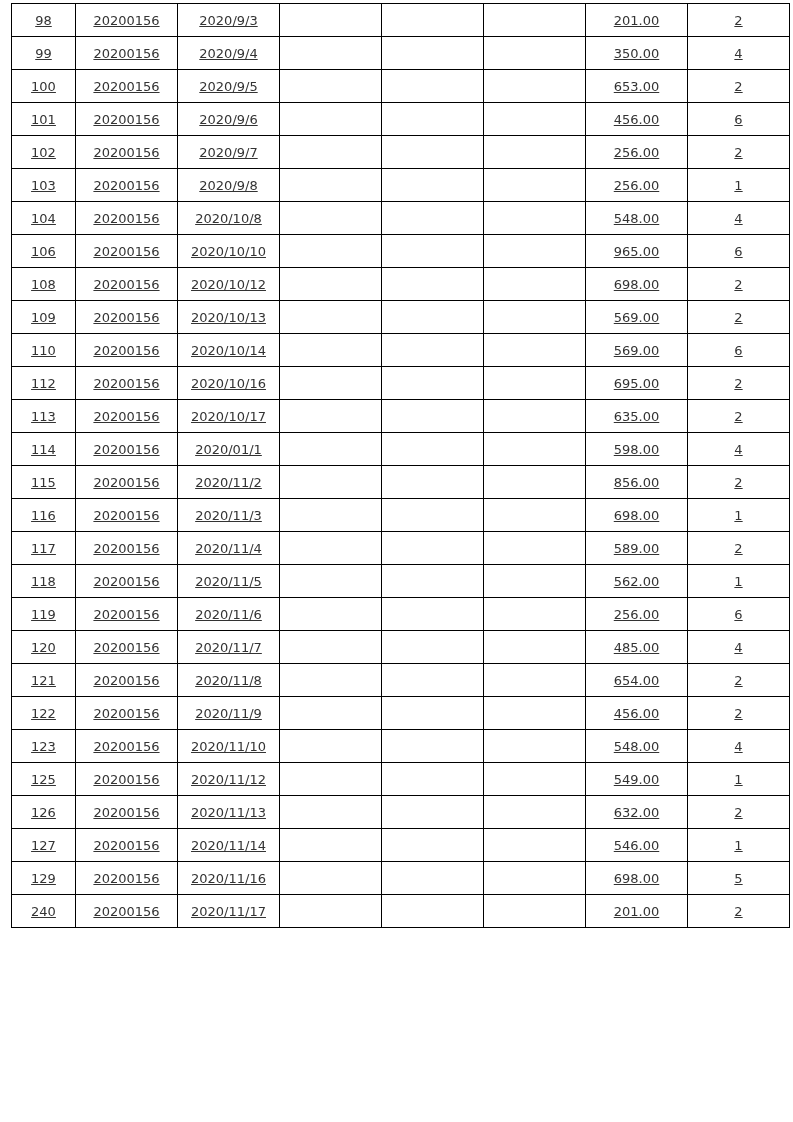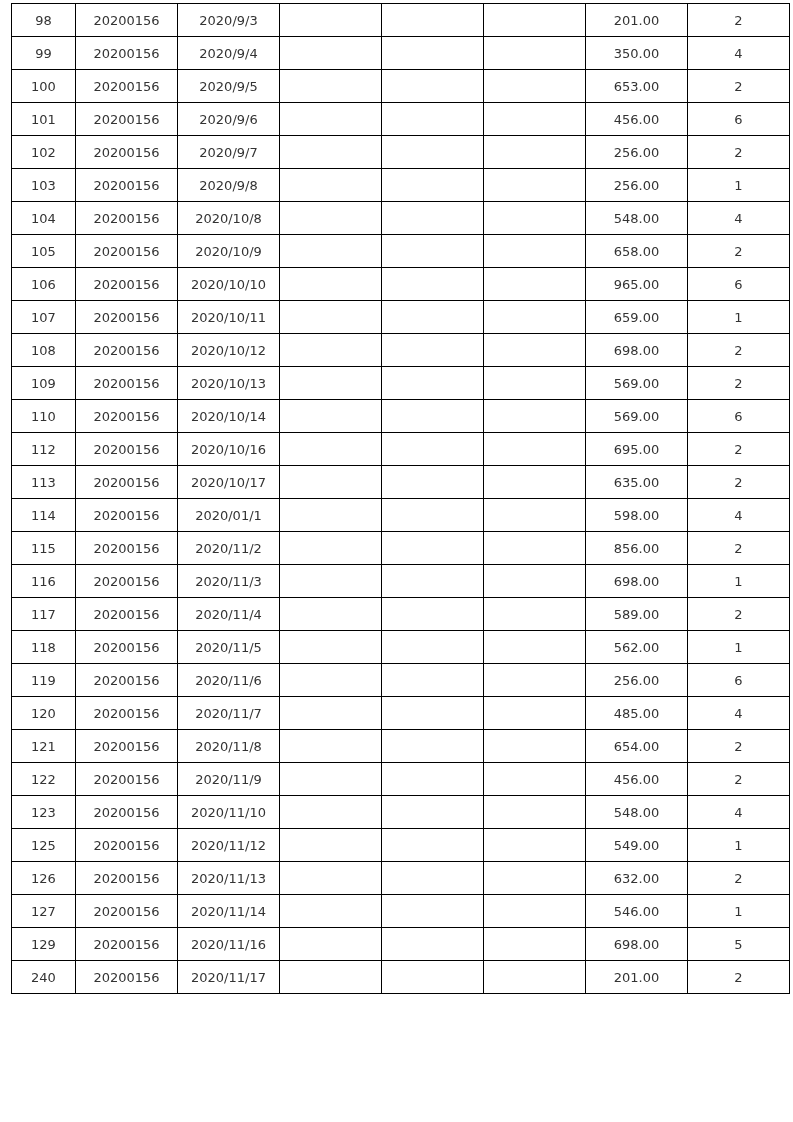--- a/index.html
+++ b/index.html
@@ -1,21 +1,21 @@
 <!DOCTYPE html>
 <html><head>
   <meta charset="utf-8">
   <style>
     html, body { margin: 0; padding: 0; background: #ffffff; }
     body { width: 793px; height: 1122px; position: relative; overflow: hidden; }
     table.grid {
       position: absolute; left: 11px; top: 3px;
       border-collapse: collapse; table-layout: fixed;
       font-family: "DejaVu Sans", "Liberation Sans", sans-serif;
-      font-size: 13px; color: #333333;
+      font-size: 13px; color: #333333; text-decoration: underline;
     }
     table.grid td {
       border: 1px solid #000000;
       height: 32px; padding: 0;
       text-align: center; vertical-align: middle;
       white-space: nowrap; overflow: hidden;
     }
     col.c0 { width: 64px; }
     col.c1 { width: 102px; }
     col.c2 { width: 102px; }
@@ -104,48 +104,28 @@
         <td>104</td>
         <td>20200156</td>
         <td>2020/10/8</td>
         <td></td>
         <td></td>
         <td></td>
         <td>548.00</td>
         <td>4</td>
       </tr>
       <tr>
-        <td>105</td>
-        <td>20200156</td>
-        <td>2020/10/9</td>
-        <td></td>
-        <td></td>
-        <td></td>
-        <td>658.00</td>
-        <td>2</td>
-      </tr>
-      <tr>
         <td>106</td>
         <td>20200156</td>
         <td>2020/10/10</td>
         <td></td>
         <td></td>
         <td></td>
         <td>965.00</td>
         <td>6</td>
-      </tr>
-      <tr>
-        <td>107</td>
-        <td>20200156</td>
-        <td>2020/10/11</td>
-        <td></td>
-        <td></td>
-        <td></td>
-        <td>659.00</td>
-        <td>1</td>
       </tr>
       <tr>
         <td>108</td>
         <td>20200156</td>
         <td>2020/10/12</td>
         <td></td>
         <td></td>
         <td></td>
         <td>698.00</td>
         <td>2</td>

